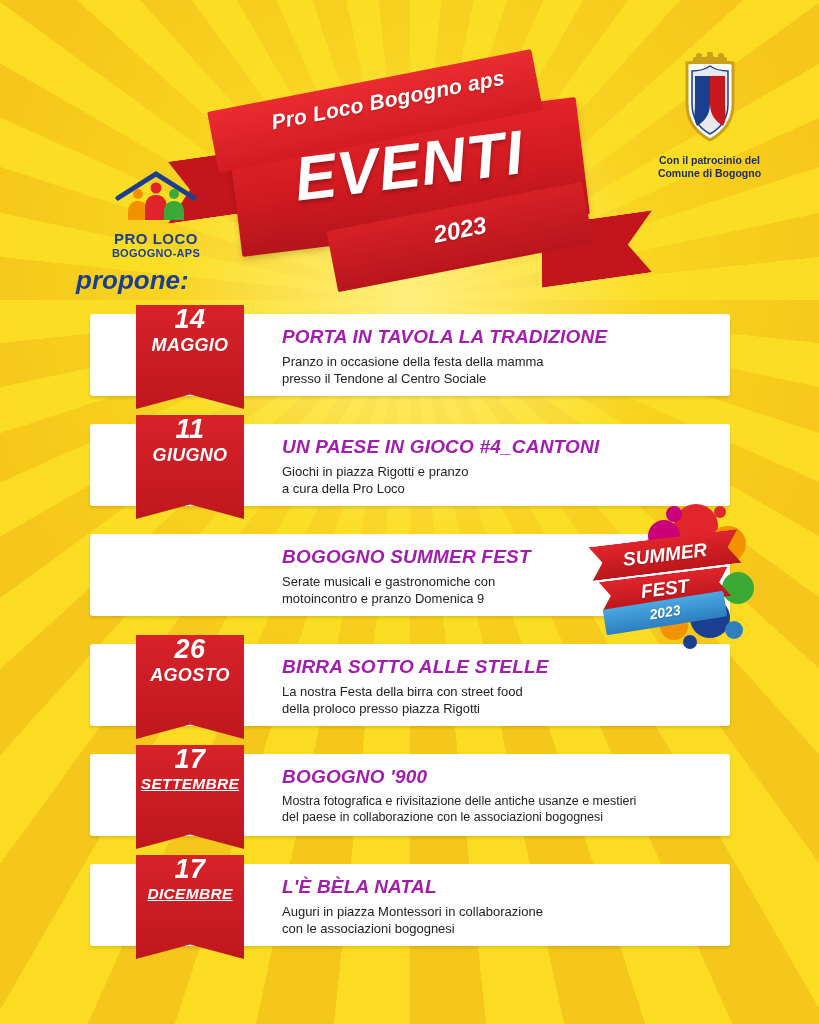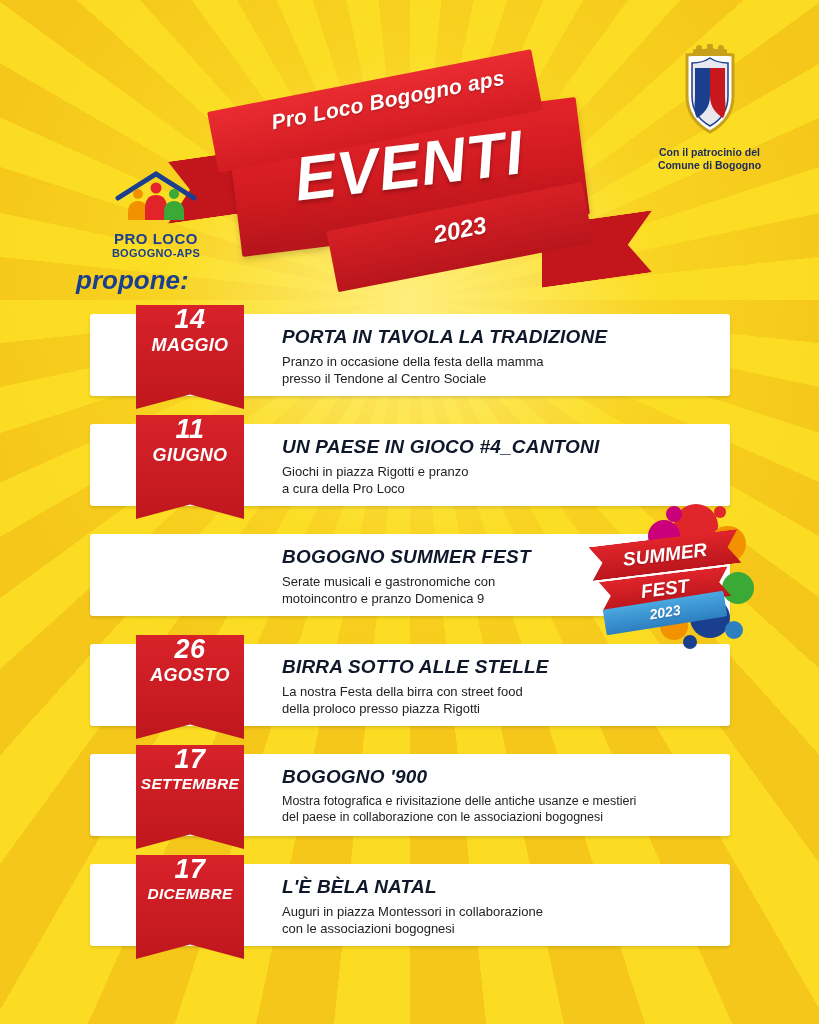--- a/index.html
+++ b/index.html
@@ -130,21 +130,21 @@
     font-size: 24px;
     font-weight: bold;
     font-style: italic;
     text-align: center;
     text-shadow: 0 1px 2px rgba(0,0,0,.25);
   }
 
   
   .crest {
     position: absolute;
-    right: 52px; top: 44px;
+    right: 52px; top: 52px;
     width: 115px;
     text-align: center;
   }
   .crest-shield {
     width: 74px; height: 92px;
     margin: 0 auto;
   }
   .crest-caption {
     margin-top: 6px;
     font-size: 10.5px;
@@ -215,31 +215,31 @@
     letter-spacing: .5px;
   }
   .date-day.small { font-size: 23px; }
   .date-month {
     font-size: 18px;
     font-weight: bold;
     font-style: italic;
     letter-spacing: .3px;
     margin-top: 2px;
   }
-  .date-month.tight { font-size: 15.5px; }
+  .date-month.tight { font-size: 15.5px; text-decoration: underline; }
   .event-text {
     position: absolute;
     left: 192px; top: 12px;
     width: 430px;
   }
   .event-title {
     font-size: 19px;
     font-weight: bold;
     font-style: italic;
-    color: #0f172a;
+    color: #a21caf;
     letter-spacing: .2px;
     line-height: 1.15;
   }
   .event-desc {
     margin-top: 5px;
     font-size: 13px;
     color: #222;
     line-height: 1.32;
     white-space: pre-line;
   }

